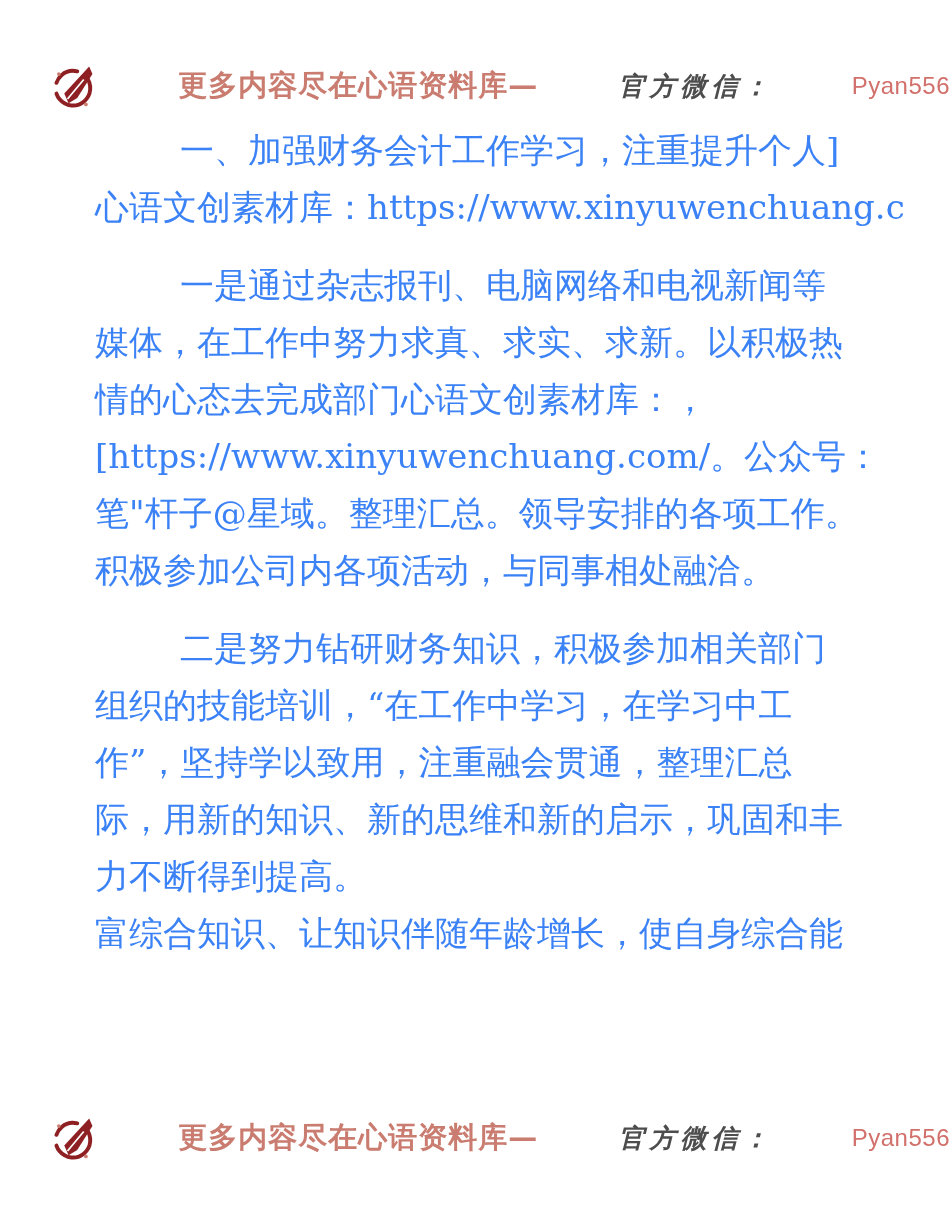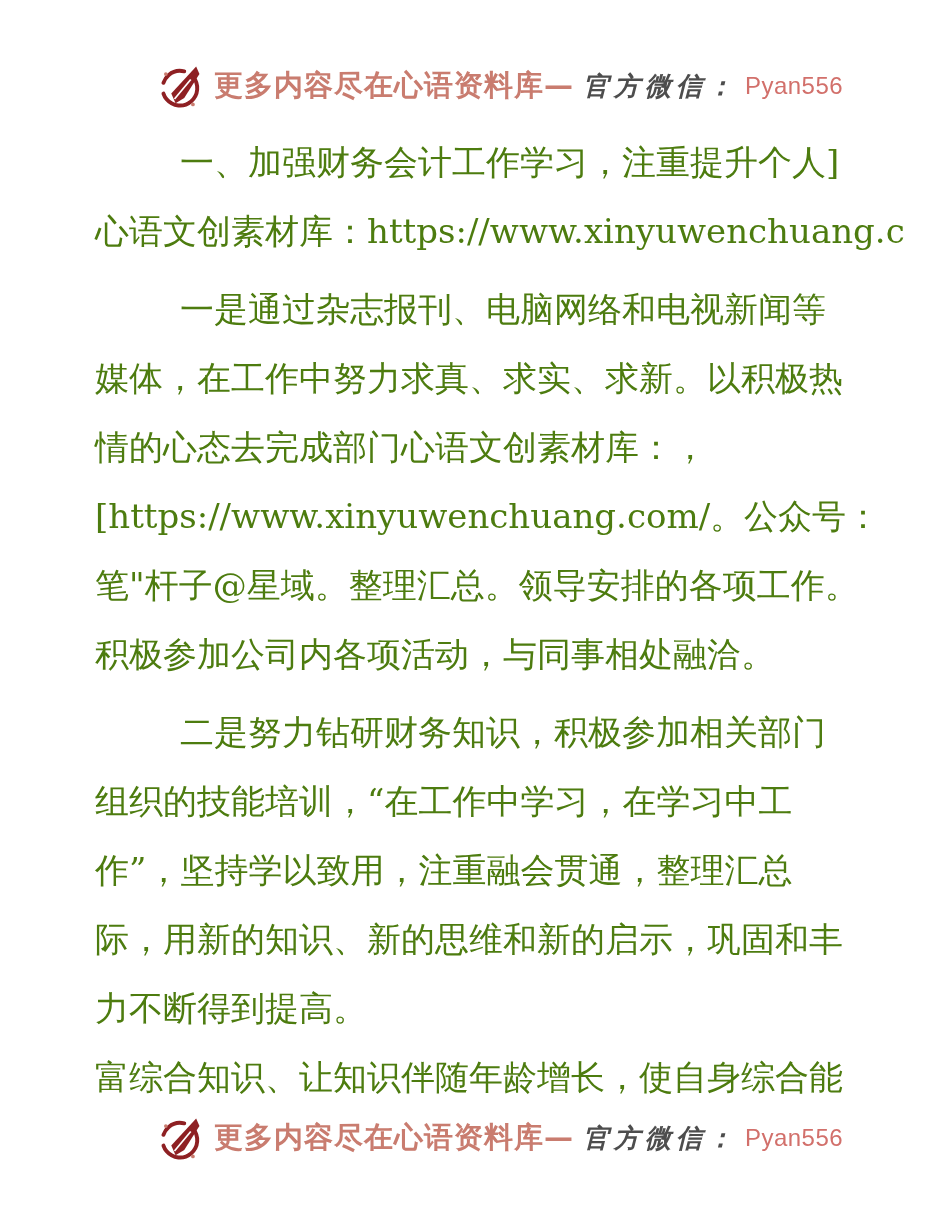--- a/index.html
+++ b/index.html
@@ -11,21 +11,21 @@
     font-family: "DejaVu Serif", serif;
     overflow: hidden;
     margin: 0 auto;
   }
   .watermark {
     position: absolute;
     left: 0;
     right: 0;
     display: flex;
     align-items: center;
-    justify-content: center;
+    justify-content: space-between;
     gap: 7px;
     white-space: nowrap;
     padding-left: 48px;
   }
   .watermark.header { top: 60px; }
   .watermark.footer { top: 1112px; }
   .wm-logo { width: 52px; height: 52px; display: inline-block; flex: 0 0 auto; }
   .wm-logo svg { width: 100%; height: 100%; display: block; }
   .wm-main {
     font-size: 29px;
@@ -49,22 +49,21 @@
     top: 122px;
     left: 95px;
     width: 762px;
     color: #111111;
   }
   .paragraph { margin: 0 0 21px 0; }
   .doc-line {
     font-size: 34px;
     line-height: 57px;
     white-space: nowrap;
-    color: #4d7c0f;
-    margin-top: 12px;
+    color: #3b82f6;
   }
   .doc-line.first { text-indent: 85px; }
 </style>
 </head>
 <body>
 
 <div class="page">
 
   <div class="watermark header">
     <span class="wm-logo">

